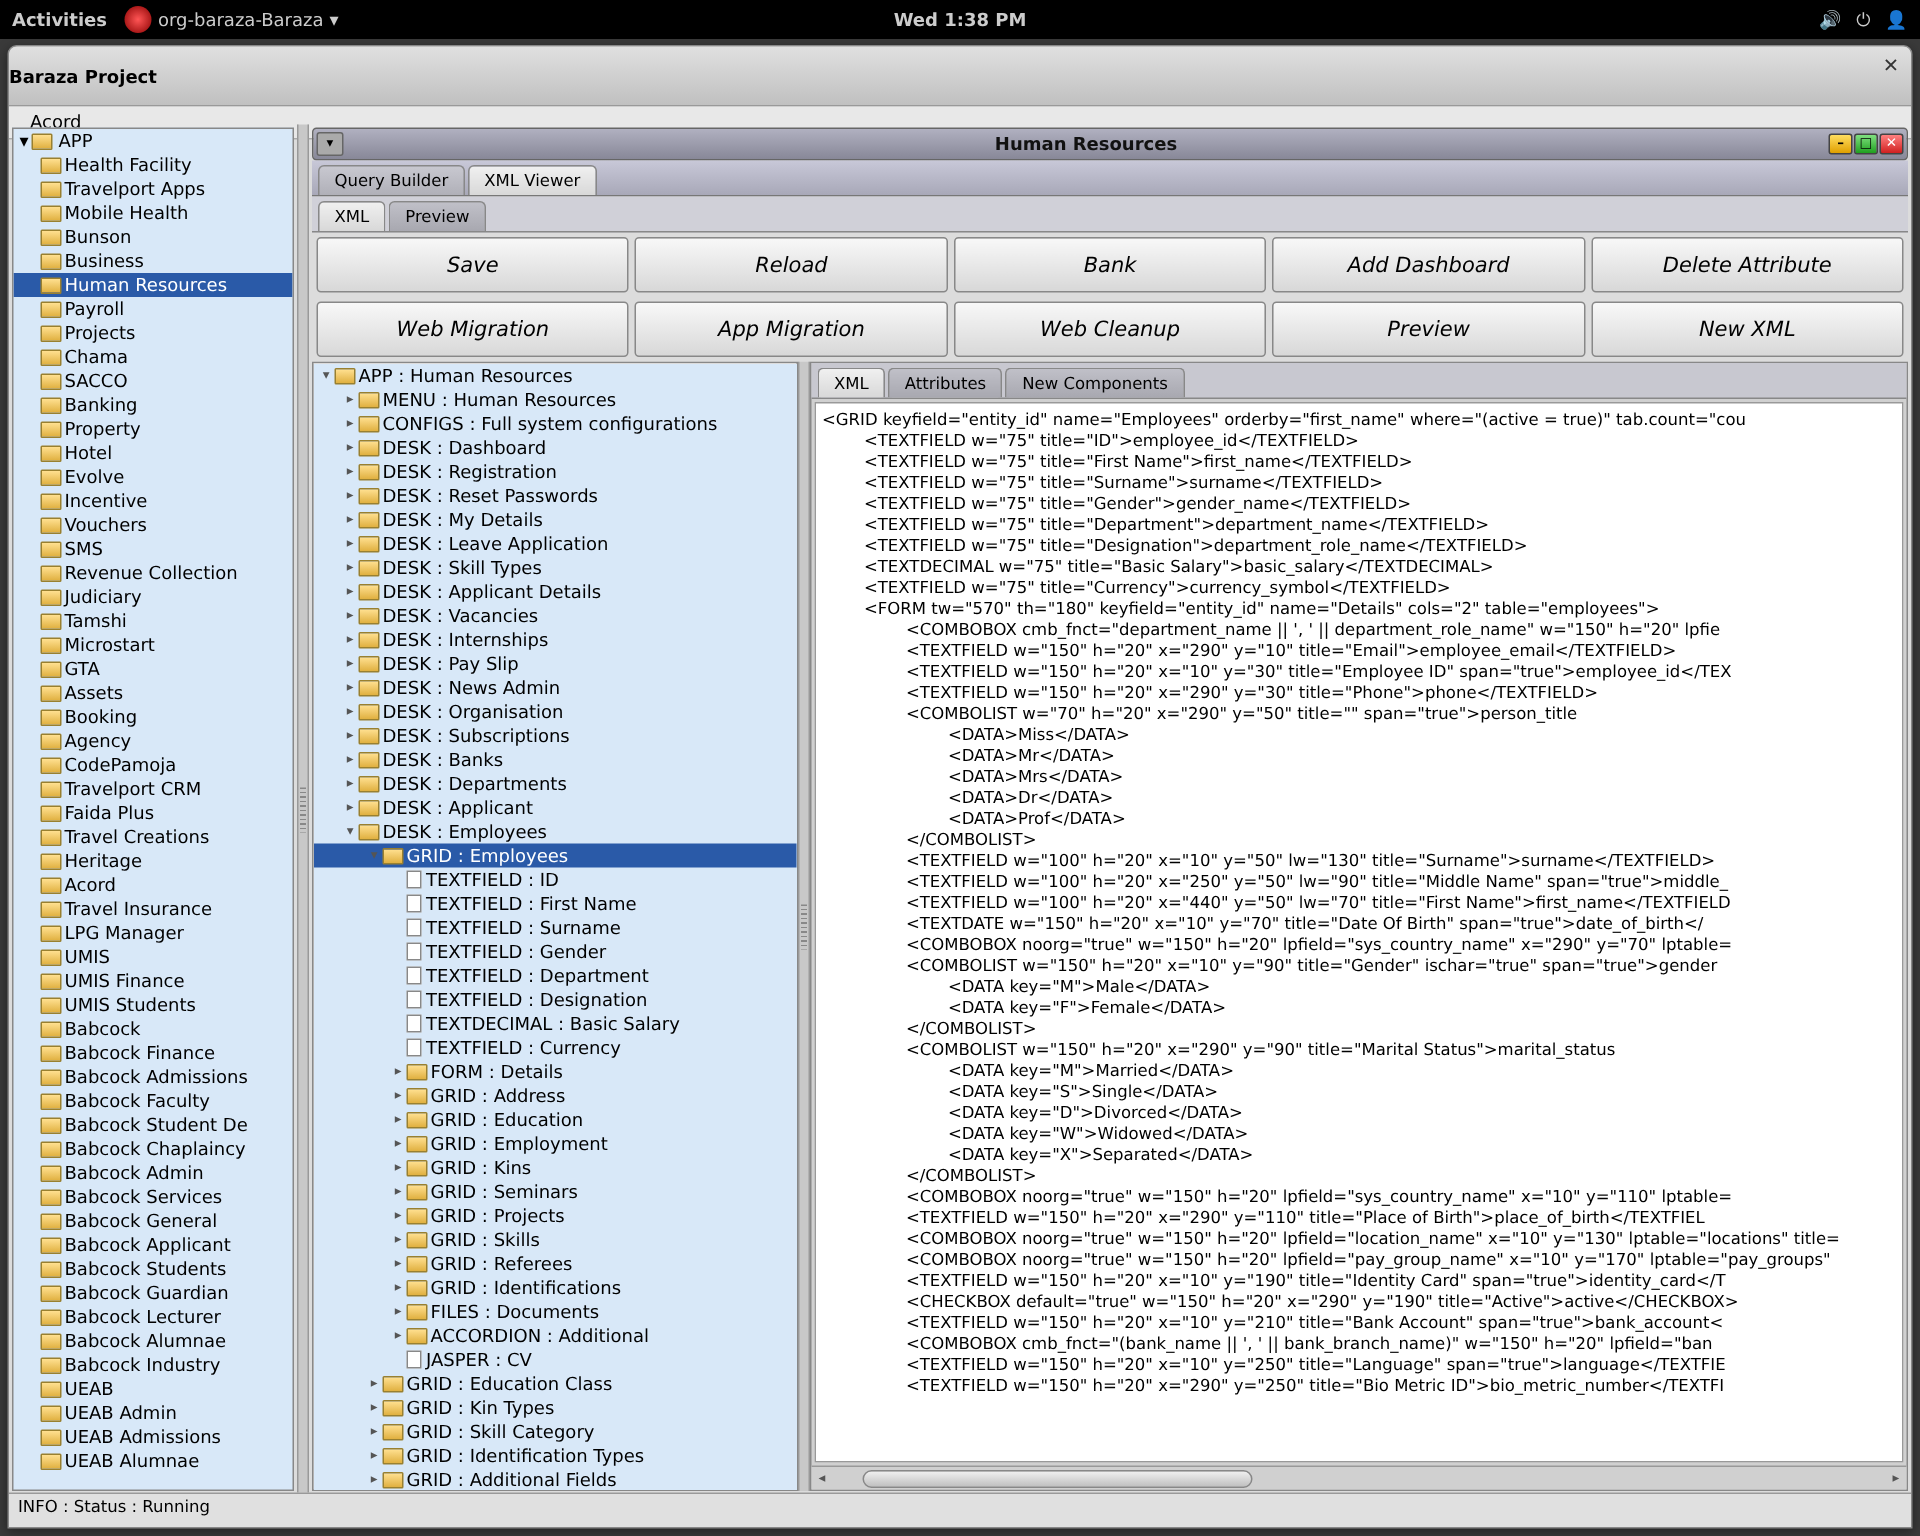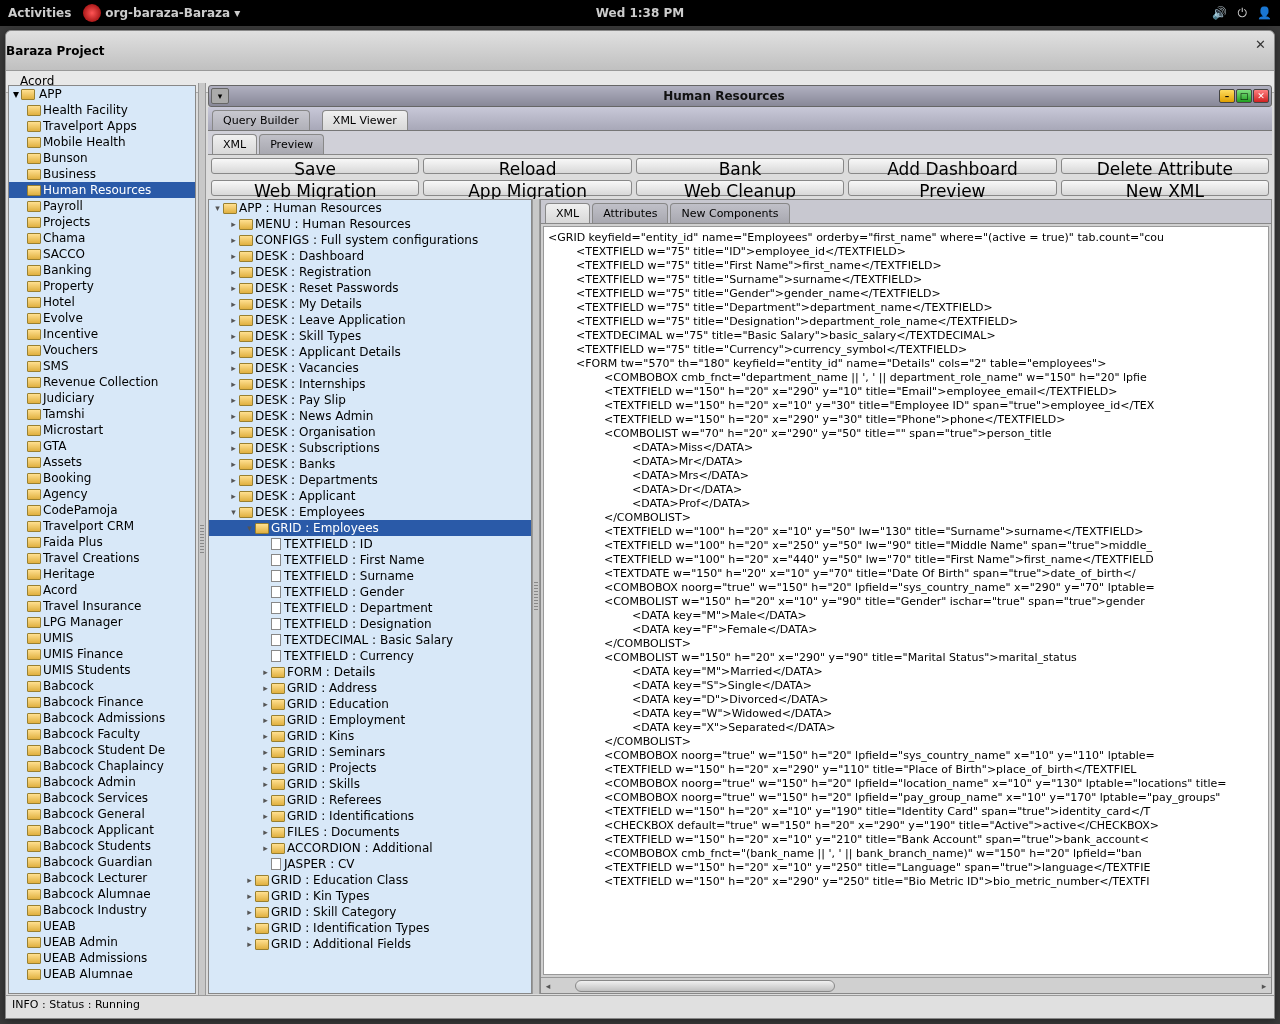--- a/index.html
+++ b/index.html
@@ -1,19 +1,19 @@
 <!DOCTYPE html>
 <html><head>
 <meta charset="utf-8">
 <style>
 *{margin:0;padding:0;box-sizing:border-box;font-family:"DejaVu Sans",Arial,sans-serif;font-size:12px;}
 body{background:#3a3a3a;width:1280px;height:1024px;overflow:hidden;}
 .topbar{background:#000;color:#ccc;height:26px;display:flex;align-items:center;padding:0 8px;position:relative;}
 .topbar .act{font-weight:bold;margin-right:12px;}
-.topbar .appname{display:flex;align-items:center;gap:4px;font-weight:bold;}
+.topbar .appname{display:flex;align-items:center;gap:4px;}
 .topbar .appicon{width:18px;height:18px;background:radial-gradient(circle,#f55,#800);border-radius:50%;}
 .topbar .clock{position:absolute;left:50%;transform:translateX(-50%);font-weight:bold;}
 .topbar .sysicons{margin-left:auto;display:flex;gap:10px;font-size:14px;}
 .window{position:absolute;top:30px;left:5px;right:5px;bottom:5px;background:#dcdcdc;border:1px solid #888;border-radius:6px 6px 0 0;box-shadow:0 2px 8px rgba(0,0,0,.4);}
 .titlebar{height:40px;background:linear-gradient(#e0e0e0,#c0c0c0);border-radius:6px 6px 0 0;display:flex;align-items:center;justify-content:flex-start;border-bottom:1px solid #999;position:relative;font-weight:bold;}
 .titlebar .close{position:absolute;right:8px;top:6px;font-size:13px;color:#333;cursor:pointer;}
 .menubar{height:22px;background:#e8e8e8;border-bottom:1px solid #aaa;padding:3px 8px;}
 .menubar span{padding:2px 6px;}
 .content{position:absolute;top:52px;bottom:22px;left:0;right:0;display:flex;}
 .leftpane{width:188px;background:#d8e8f8;border:1px solid #888;margin:2px;display:flex;flex-direction:row;overflow:hidden;position:relative;}
@@ -29,27 +29,27 @@
 .rightpane{flex:1;display:flex;flex-direction:column;margin:2px;}
 .mdibar{height:22px;background:linear-gradient(#b0b0c0,#888898);border:1px solid #666;display:flex;align-items:center;padding:2px;border-radius:3px;}
 .mdibar .dropbtn{width:18px;height:16px;background:#aaa;border:1px solid #666;border-radius:2px;text-align:center;line-height:14px;font-size:9px;}
 .mdibar .title{flex:1;text-align:center;color:#111;font-weight:bold;}
 .mdibar .wbtns{display:flex;gap:1px;}
 .mdibar .wbtn{width:16px;height:14px;border:1px solid #444;border-radius:2px;font-size:9px;text-align:center;line-height:12px;font-weight:bold;}
 .wbtn.min{background:linear-gradient(#ffdd60,#e0a000);}
 .wbtn.max{background:linear-gradient(#80e080,#20a020);}
 .wbtn.cls{background:linear-gradient(#ff8080,#d02020);color:#fff;}
 .tabrow{height:24px;background:linear-gradient(#c8c8d8,#a8a8b8);display:flex;align-items:flex-end;padding:2px 4px 0;border-bottom:1px solid #777;}
-.tabrow .tab{padding:3px 10px;background:linear-gradient(#f0f0f0,#d8d8d8);border:1px solid #888;border-bottom:none;border-radius:4px 4px 0 0;margin-right:12px;font-size:11px;cursor:pointer;}
+.tabrow .tab{padding:3px 10px;background:linear-gradient(#f0f0f0,#d8d8d8);border:1px solid #888;border-bottom:none;border-radius:4px 4px 0 0;margin-right:2px;font-size:11px;cursor:pointer;}
 .tabrow .tab.inactive{background:linear-gradient(#c8c8d0,#b0b0b8);}
 .subtabrow{height:24px;background:#d0d0d8;display:flex;align-items:flex-end;padding:2px 4px 0;border-bottom:1px solid #888;}
 .subtabrow .tab{padding:3px 10px;background:linear-gradient(#f0f0f0,#d8d8d8);border:1px solid #888;border-bottom:none;border-radius:4px 4px 0 0;margin-right:2px;font-size:11px;}
 .subtabrow .tab.inactive{background:linear-gradient(#c0c0c8,#a8a8b0);}
 .btnrow{display:flex;gap:4px;padding:3px;}
-.btnrow button{flex:1;height:16px;background:linear-gradient(#f8f8f8,#d8d8d8);border:1px solid #888;border-radius:3px;font-size:17px;cursor:pointer;}
+.btnrow button{flex:1;height:37px;background:linear-gradient(#f8f8f8,#d8d8d8);border:1px solid #888;border-radius:3px;font-size:14px;cursor:pointer;font-style:italic;}
 .midsplit{flex:1;display:flex;overflow:hidden;}
 .treepane{width:324px;background:#d8e8f8;border:1px solid #888;overflow:auto;font-size:11px;scrollbar-width:thin;}
 .treepane .tn{padding:1px 2px;white-space:nowrap;line-height:14px;cursor:pointer;display:flex;align-items:center;}
 .treepane .exp{display:inline-block;width:9px;text-align:center;color:#555;font-size:9px;margin-right:1px;}
 .treepane .tn.sel{background:#2a5aa8;color:#fff;}
 .treepane .d0{padding-left:4px;}
 .treepane .d1{padding-left:20px;}
 .treepane .d2{padding-left:36px;}
 .treepane .d3{padding-left:52px;}
 .vsplit{width:8px;background:#c8c8c8;border-left:1px solid #999;border-right:1px solid #999;display:flex;align-items:center;justify-content:center;}

